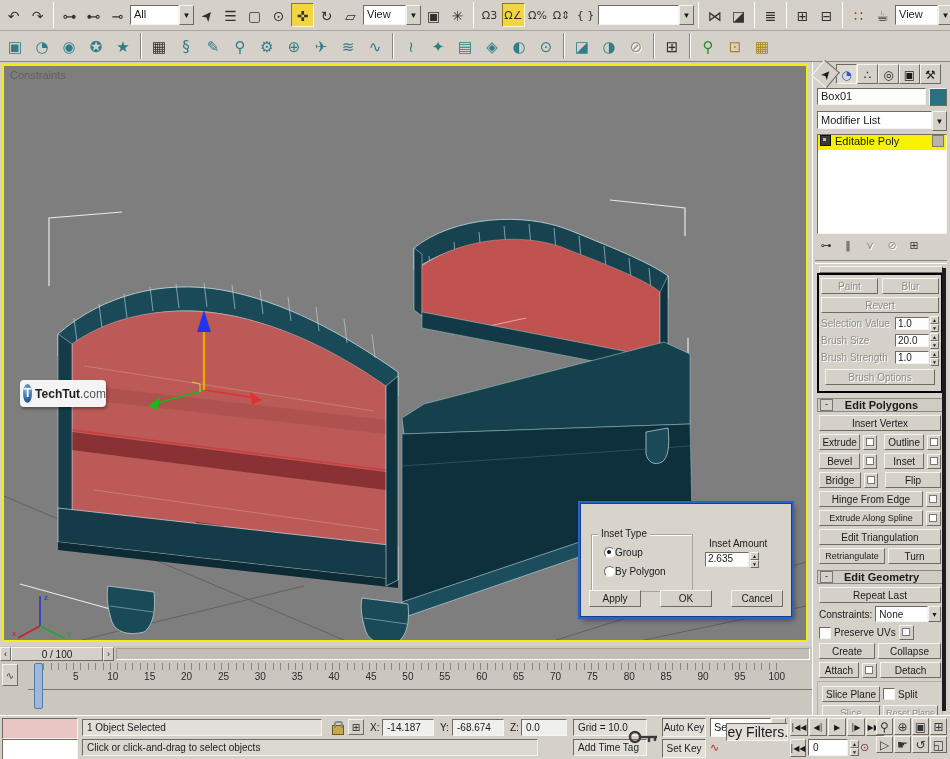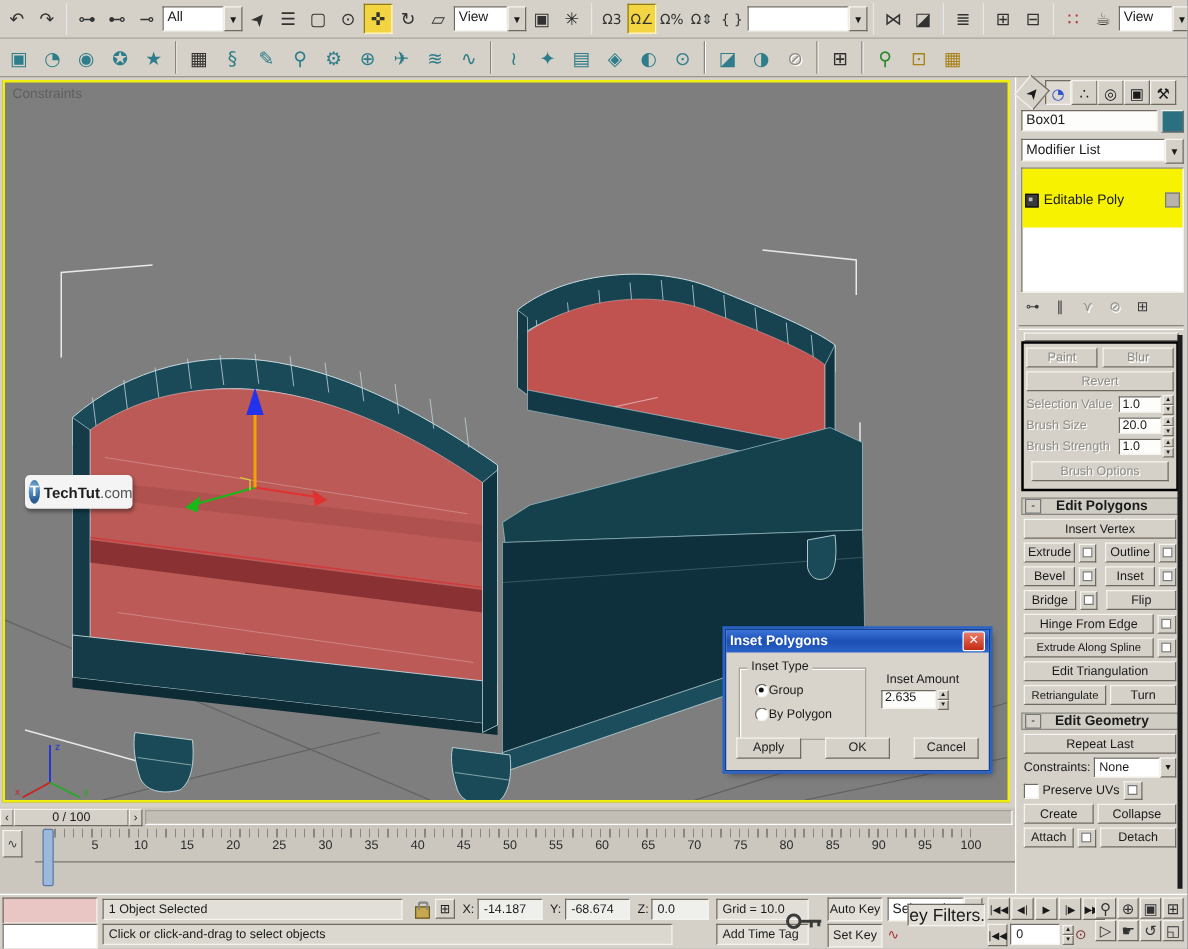--- a/index.html
+++ b/index.html
@@ -47,21 +47,21 @@
         border:1px solid;border-color:#f5f3ee #6f6b63 #6f6b63 #f5f3ee;box-sizing:border-box;
         font-family:"DejaVu Sans",sans-serif;}
   .ctab.active{border-color:#6f6b63 #f5f3ee #f5f3ee #6f6b63;background:#dedad2;}
   .objrow{position:absolute;left:4px;top:26px;width:130px;display:flex;gap:3px;}
   .objname{width:110px;height:17px;font-size:11px;padding:1px 3px;}
   .swatch{width:16px;height:16px;background:#2a7080;border:1px solid;border-color:#f5f3ee #6f6b63 #6f6b63 #f5f3ee;}
   .modlist{position:absolute;left:4px;top:49px;width:130px;}
   .modlist .val{width:115px;height:18px;}
   .stack{position:absolute;left:4px;top:72px;width:130px;height:100px;background:#fff;
          border:1px solid;border-color:#6f6b63 #f5f3ee #f5f3ee #6f6b63;box-sizing:border-box;}
-  .stackrow{height:15px;background:#f6f200;display:flex;align-items:flex-end;gap:4px;padding:16px 2px;}
+  .stackrow{height:15px;background:#f6f200;display:flex;align-items:flex-start;gap:4px;padding:0 2px;}
   .bulb{width:9px;height:9px;background:#3a3a3a;border:1px solid #111;}
   .bulb i{display:block;width:3px;height:3px;background:#bbb;margin:2px;}
   .stackrow .lbl{flex:1;font-size:11px;}
   .graybox{width:10px;height:10px;background:#b8b4ac;border:1px solid #7d7a72;}
   .stacktools{position:absolute;left:4px;top:176px;width:130px;display:flex;gap:4px;align-items:center;}
   .stool{width:18px;height:16px;font-size:11px;text-align:center;line-height:16px;font-family:"DejaVu Sans",sans-serif;color:#3a3a3a;}
   .cmdsep{position:absolute;left:2px;top:198px;width:132px;height:2px;border-top:1px solid #8a867e;border-bottom:1px solid #fff;}
   .rollarea{position:absolute;left:0px;top:202px;width:134px;height:451px;}
   .cutstrip{position:absolute;left:6px;top:2px;width:122px;height:5px;background:#d5d1c8;
             border:1px solid;border-color:#f5f3ee #6f6b63 #6f6b63 #f5f3ee;}
@@ -519,30 +519,37 @@
         </div>
         <div class="brow">
           <div class="cp-btn btn3d" style="width:56px">Create</div>
           <div class="cp-btn btn3d grow1">Collapse</div>
         </div>
         <div class="brow">
           <div class="cp-btn btn3d" style="width:40px">Attach</div>
           <div class="sbox"></div>
           <div class="cp-btn btn3d grow1">Detach</div>
         </div>
+        <div class="slicegrp">
+          <div class="brow" style="align-items:center">
+            <div class="cp-btn btn3d" style="width:58px">Slice Plane</div>
+            <span class="chk"></span>
+            <span style="font-size:10px">Split</span>
+          </div>
+          <div class="brow">
+            <div class="cp-btn btn3d dim" style="width:58px">Slice</div>
+            <div class="cp-btn btn3d dim grow1" style="font-size:9px">Reset Plane</div>
+          </div>
+        </div>
       </div>
       <div class="vscroll" style="left:129px;top:4px;height:443px"></div>
     </div>
   </div>
 
   <div class="xpdlg">
-    <div class="xptitle">
-      <span class="tt">Inset Polygons</span>
-      <span class="xpclose">✕</span>
-    </div>
     <div class="grpbox">
       <span class="glbl">Inset Type</span>
       <span class="radio" style="left:12px;top:12px">
         <span class="rdot sel"></span>
         <span>Group</span>
       </span>
       <span class="radio" style="left:12px;top:31px">
         <span class="rdot"></span>
         <span>By Polygon</span>
       </span>

